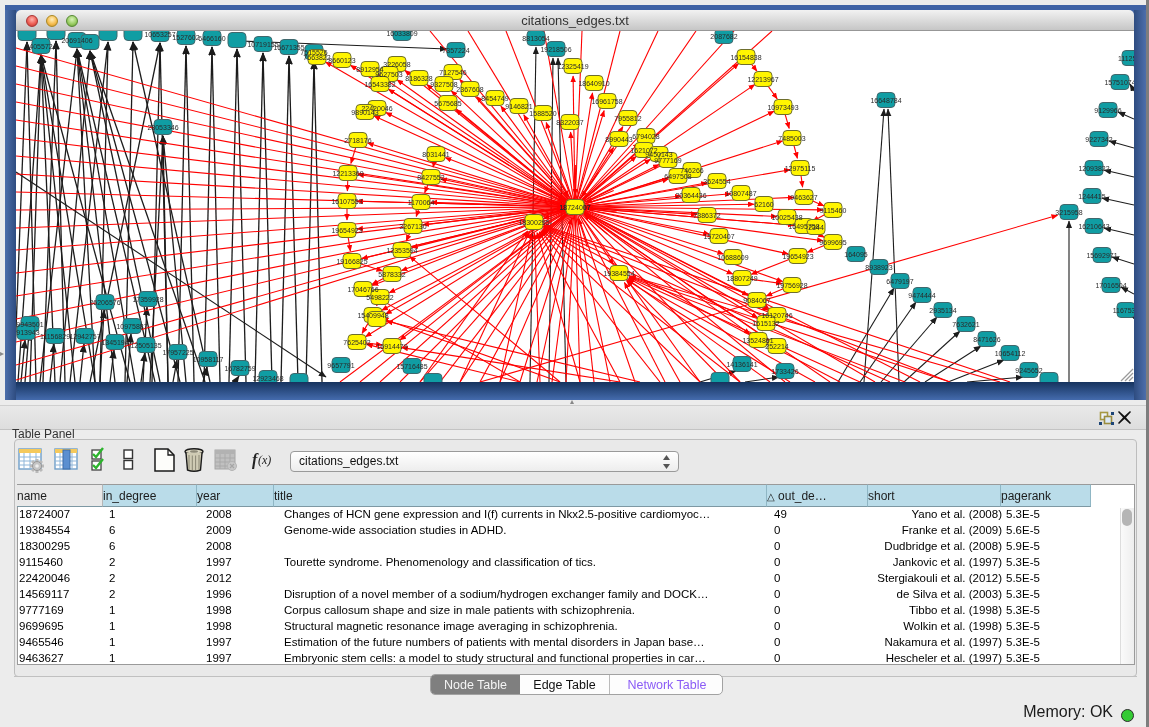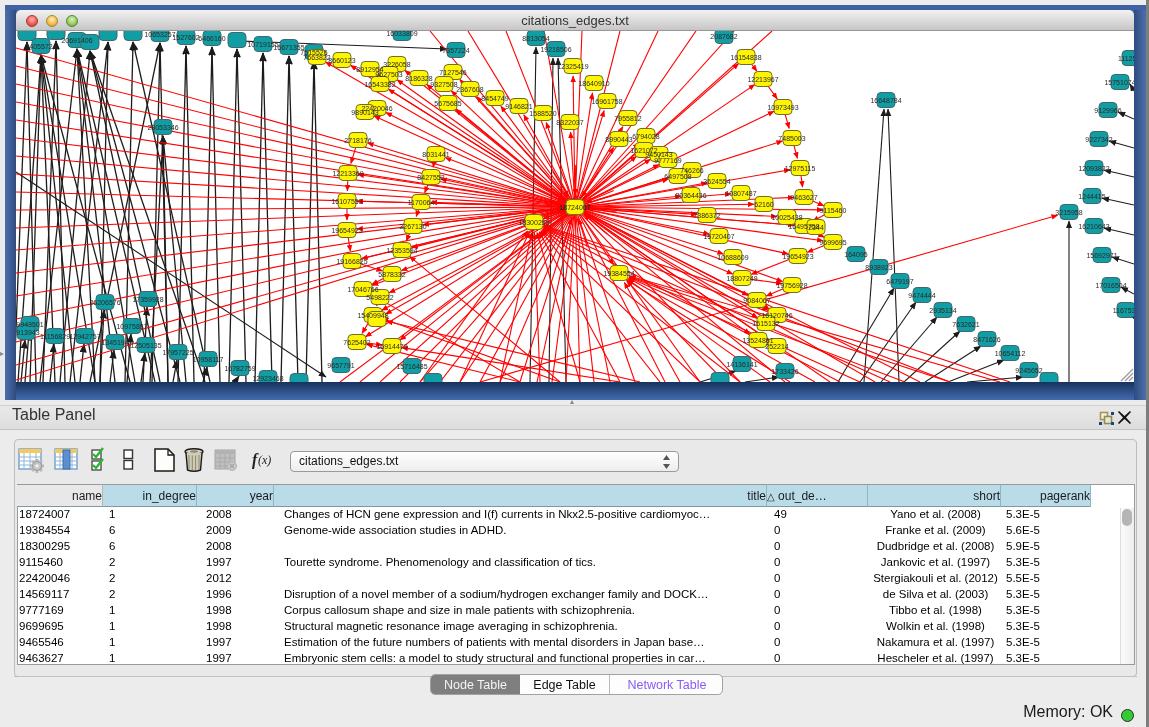--- a/index.html
+++ b/index.html
@@ -12,30 +12,30 @@
 #graybar{left:1146px;top:0;width:3px;height:727px;background:#7d7d7d}
 
 #titlebar{left:16px;top:10px;width:1118px;height:21px;background:linear-gradient(#f2f2f2,#c6c6c6);border-bottom:1px solid #979797;border-radius:5px 5px 0 0}
 #titlebar .t{position:absolute;left:0;right:0;top:3px;text-align:center;font-size:13px;color:#333}
 .tl{position:absolute;top:15px;width:12px;height:12px;border-radius:50%}
 #tl1{left:26px;background:radial-gradient(circle at 50% 35%,#ffb3ae,#ee5f55 55%,#b9352c);border:0.5px solid #a33}
 #tl2{left:46px;background:radial-gradient(circle at 50% 35%,#ffeebc,#f6be50 55%,#c98e23);border:0.5px solid #a82}
 #tl3{left:66px;background:radial-gradient(circle at 50% 35%,#d7f2b9,#9ace64 55%,#61982e);border:0.5px solid #583}
 
 #tphead{left:0;top:405px;width:1146px;height:25px;background:linear-gradient(#e9e9e9,#dddddd);border-top:1px solid #cfcfcf;border-bottom:1px solid #c3c3c3}
-#tphead .t{position:absolute;left:12px;top:0;font-size:16px;color:#333}
+#tphead .t{position:absolute;left:12px;top:21px;font-size:12px;color:#333}
 #panelbox{left:14px;top:439px;width:1123px;height:238px;border:1px solid #bdbdbd;border-radius:4px;background:#e9e9e9}
 
 #combo{left:290px;top:451px;width:389px;height:21px;border:1px solid #9a9a9a;border-radius:4px;background:linear-gradient(#ffffff,#ededed);font-size:12px;color:#111;line-height:19px;padding-left:8px}
 
 #tbl{left:17px;top:484px;width:1118px;height:181px;border:1px solid #9a9a9a;background:#fff}
-.hc{position:absolute;top:484px;height:23px;background:#badce9;border-right:1px solid #8fb6c4;border-top:1px solid #9a9a9a;border-bottom:1px solid #7d98a3;font-size:12px;color:#1c1c1c;text-align:right;line-height:22px}
+.hc{position:absolute;top:484px;height:23px;background:#badce9;border-right:1px solid #8fb6c4;border-top:1px solid #9a9a9a;border-bottom:1px solid #7d98a3;font-size:12px;color:#1c1c1c;text-align:left;line-height:22px}
 .row{position:absolute;left:18px;width:1100px;height:16px;font-size:11.5px;color:#000;white-space:nowrap}
 .row span{position:absolute;top:1px}
-.c0{left:1px}.c1{left:91px}.c2{left:188px}.c3{left:266px}.c4{left:756px}.c5{left:851px;width:133px;text-align:center}.c6{left:988px}
+.c0{left:1px}.c1{left:91px}.c2{left:188px}.c3{left:266px}.c4{left:756px}.c5{left:851px;width:133px;text-align:right}.c6{left:988px}
 
 #sbar{left:1120px;top:508px;width:14px;height:156px;background:linear-gradient(to right,#fafafa,#eee);border-left:1px solid #ddd}
 #sthumb{left:1122px;top:509px;width:10px;height:17px;background:#b5b5b5;border-radius:5px}
 
 #tabline1{left:14px;top:676px;width:416px;height:1px;background:#c0c0c0}
 #tabline2{left:723px;top:676px;width:414px;height:1px;background:#c0c0c0}
 #tabs{left:430px;top:674px;width:293px;height:21px;border:1px solid #a2a2a2;border-radius:5px;background:#fdfdfd;overflow:hidden;font-size:12.5px;text-align:center;line-height:20px}
 #tabs .s1{position:absolute;left:0;top:0;width:89px;height:21px;background:#7f7f7f;color:#f4f4f4}
 #tabs .s2{position:absolute;left:89px;top:0;width:90px;height:21px;color:#111;border-right:1px solid #bbb}
 #tabs .s3{position:absolute;left:179px;top:0;width:114px;height:21px;color:#8b5cf6}

